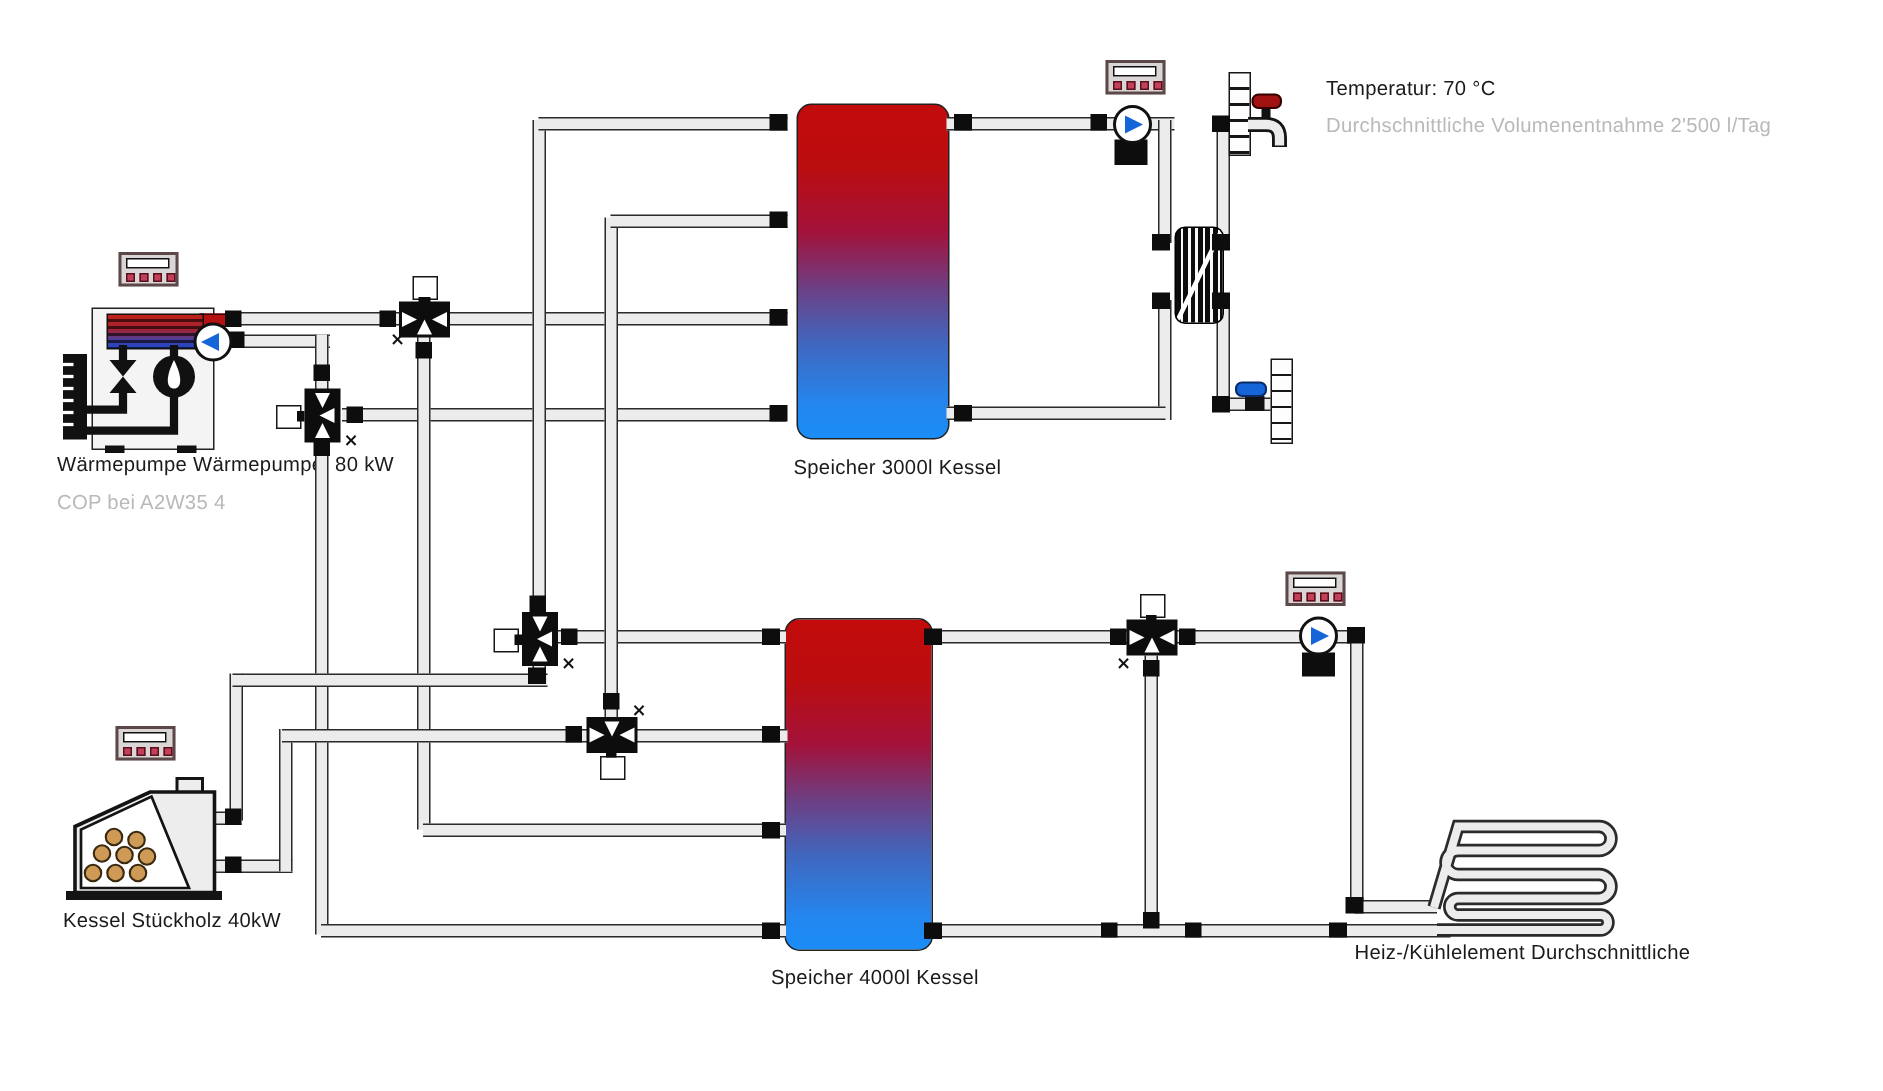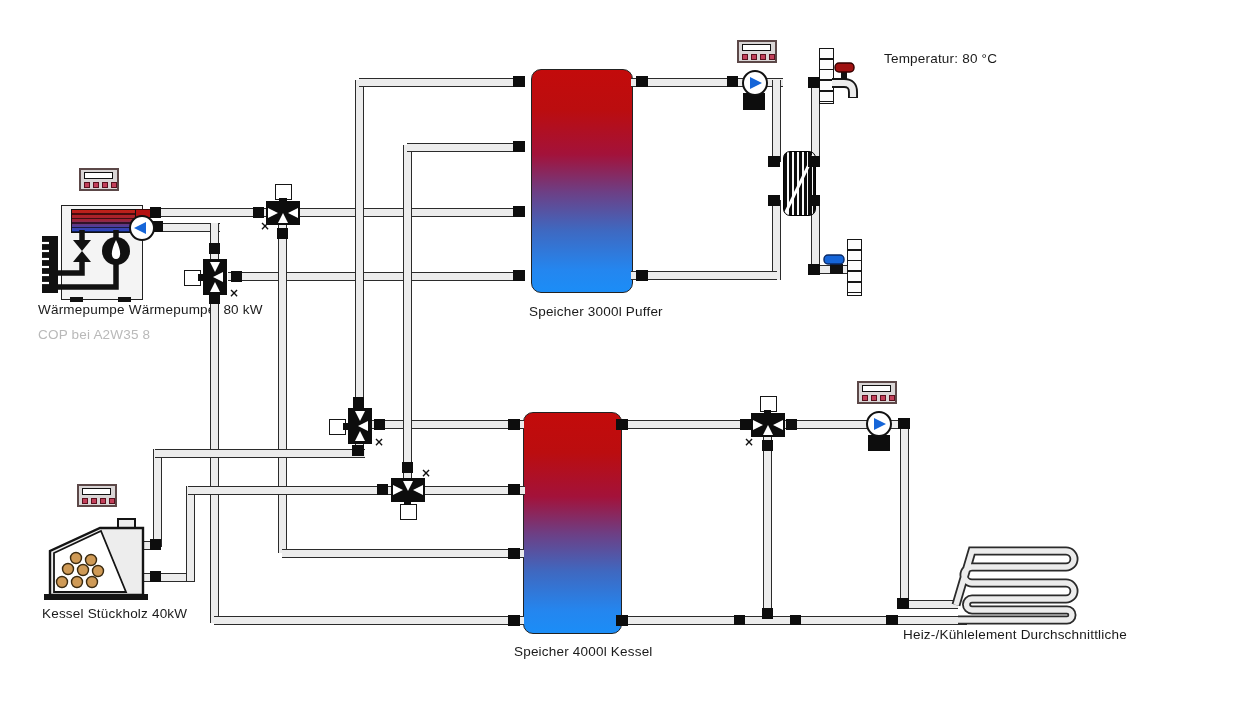--- a/index.html
+++ b/index.html
@@ -319,25 +319,26 @@
     </g>
 
     <g>
       <rect x="830" y="264" width="13" height="10" fill="#111"></rect>
       <rect x="832" y="262" width="5" height="6" fill="#111"></rect>
       <rect x="824" y="255" width="20" height="9" rx="4" fill="#1565d8" stroke="#0a2a66" stroke-width="1.4"></rect>
     </g>
   </svg>
 
   <div class="lbl" style="left:38px;top:302px;">Wärmepumpe Wärmepumpe: 80 kW</div>
-  <div class="lbl muted" style="left:38px;top:327px;">COP bei A2W35 8</div>
-
-  <div class="lbl" style="left:529px;top:304px;">Speicher 3000l Puffer</div>
+  <div class="lbl muted" style="left:38px;top:327px;">COP bei A2W35 4</div>
+
+  <div class="lbl" style="left:529px;top:304px;">Speicher 3000l Kessel</div>
 
   <div class="lbl" style="left:514px;top:644px;">Speicher 4000l Kessel</div>
 
   <div class="lbl" style="left:42px;top:606px;">Kessel Stückholz 40kW</div>
 
   <div class="lbl" style="left:903px;top:627px;">Heiz-/Kühlelement Durchschnittliche</div>
 
-  <div class="lbl" style="left:884px;top:51px;">Temperatur: 80 °C</div>
+  <div class="lbl" style="left:884px;top:51px;">Temperatur: 70 °C</div>
+  <div class="lbl muted" style="left:884px;top:76px;">Durchschnittliche Volumenentnahme 2'500 l/Tag</div>
 
 </div>
 
 </body></html>

